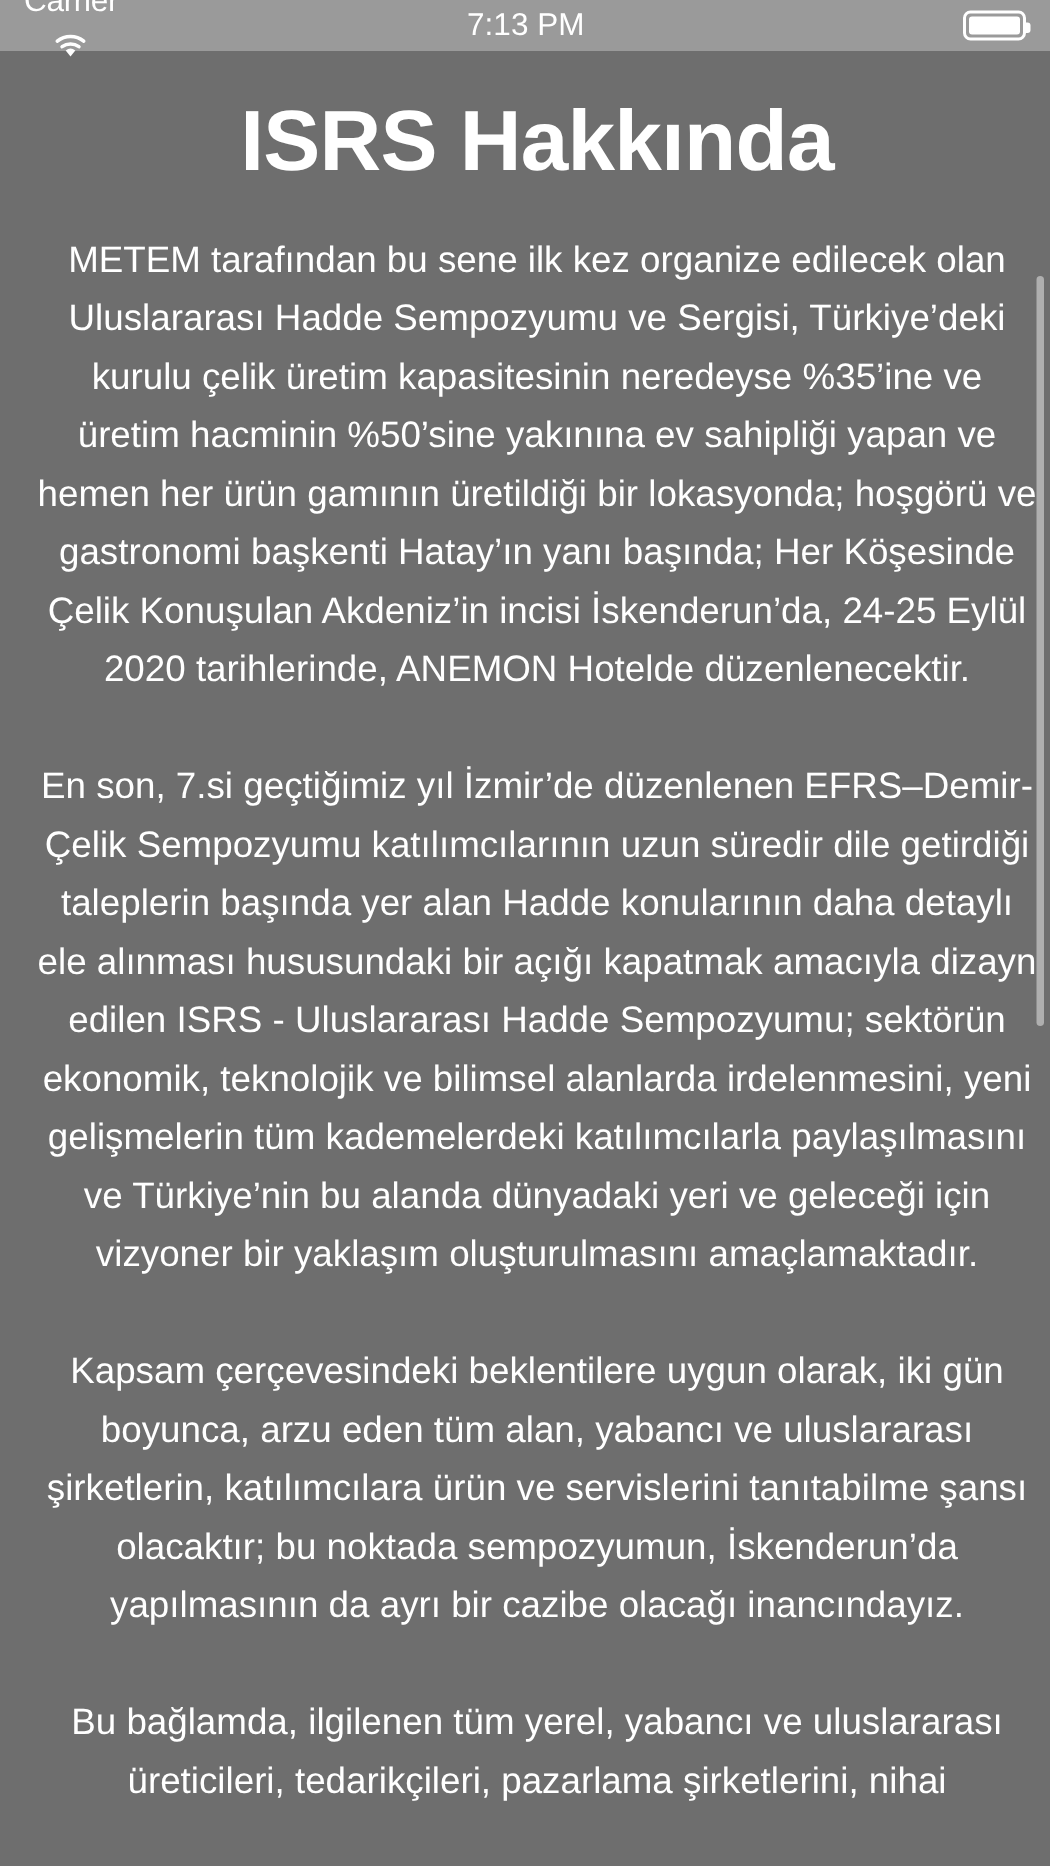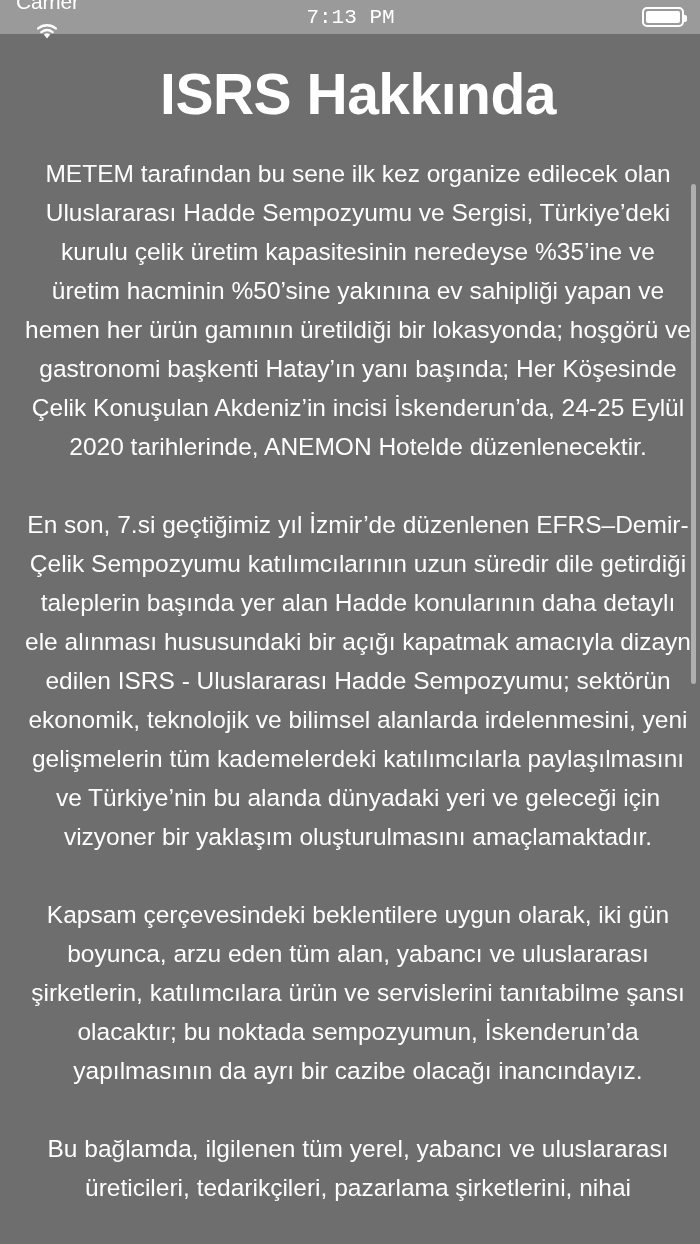--- a/index.html
+++ b/index.html
@@ -43,21 +43,20 @@
   }
   .wifi-icon { display: block; }
   .status-center {
     position: absolute;
     left: 1px; right: 0;
     text-align: center;
     font-size: 21px;
     font-weight: 400;
     color: #ffffff;
     pointer-events: none;
-    font-family: Liberation Mono, monospace;
   }
   .status-right {
     display: flex;
     align-items: center;
     z-index: 2;
   }
   .battery {
     width: 42px;
     height: 20px;
     border: 2px solid #ffffff;

